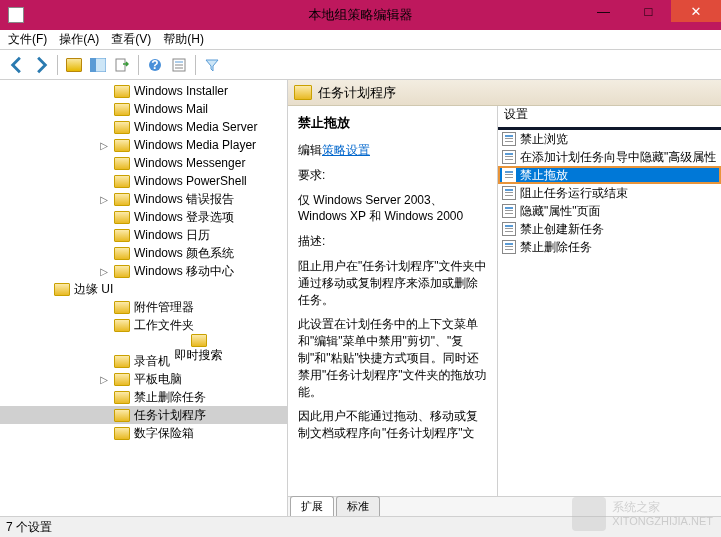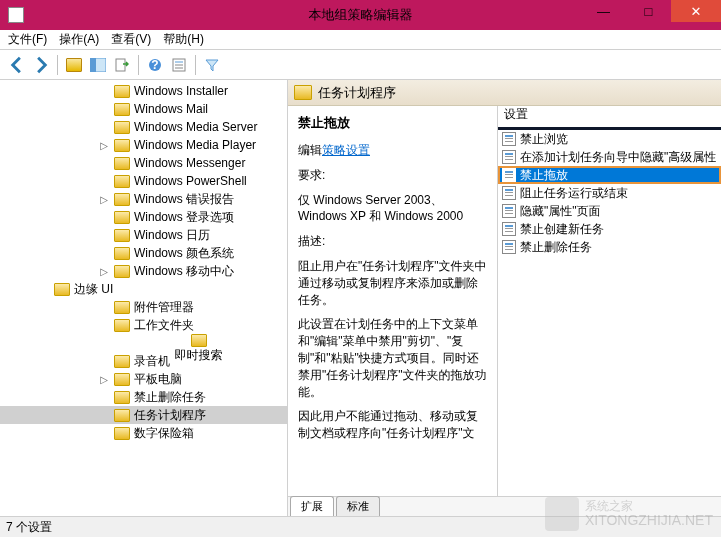--- a/index.html
+++ b/index.html
@@ -316,15 +316,15 @@
 </div>
 
 <div class="statusbar">
   <span>7 个设置</span>
 </div>
 
 <div class="watermark">
   <div class="logo"></div>
   <div class="txt">
     <div>系统之家</div>
-    <div style="font-size:14px">XITONGZHIJIA.NET</div>
+    <div style="font-size:11px">XITONGZHIJIA.NET</div>
   </div>
 </div>
 
 </body></html>

